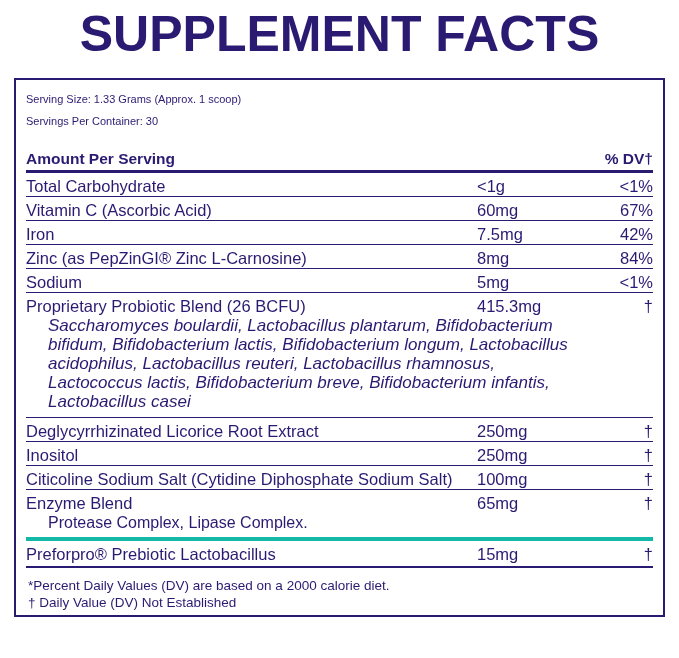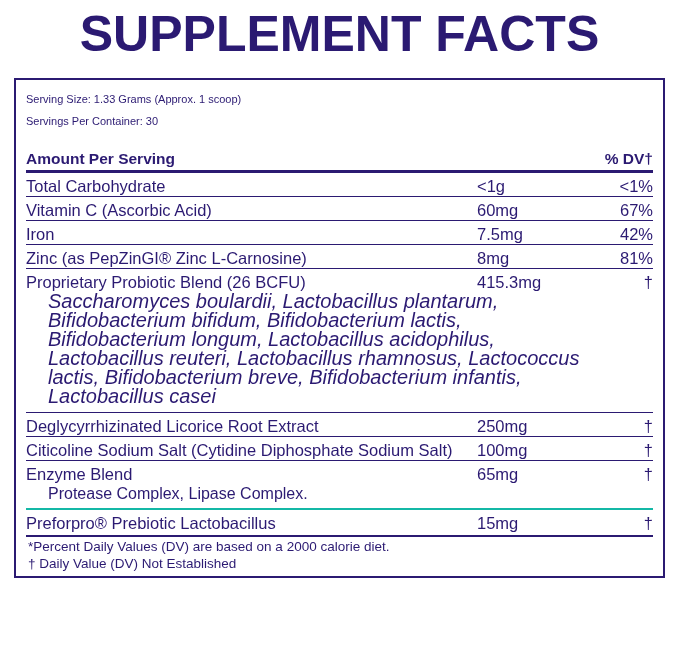--- a/index.html
+++ b/index.html
@@ -89,48 +89,48 @@
   tr.blend td {
     border-bottom: none;
   }
   tr.blend-list td {
     border-bottom: 1px solid #2b1a72;
     padding-top: 0;
     padding-bottom: 6px;
   }
   .organisms {
     font-style: italic;
-    font-size: 20px;
+    font-size: 17px;
     line-height: 19px;
     padding-left: 22px;
     padding-right: 60px;
     color: #2b1a72;
   }
   tr.enzyme td {
     border-bottom: none;
     padding-bottom: 0;
   }
   tr.enzyme-sub td {
-    border-bottom: 2px solid #14b8a6;
+    border-bottom: 4px solid #14b8a6;
     padding-top: 0;
     padding-bottom: 4px;
     margin-top: 36px;
   }
   .enzyme-sub-text {
     font-size: 16px;
     padding-left: 22px;
     line-height: 20px;
   }
   tr.last td {
     border-bottom: none;
   }
   .footnotes {
     border-top: 2px solid #2b1a72;
     margin-top: 2px;
-    padding-top: 1px;
+    padding-top: 9px;
   }
   .footnote {
     font-size: 13.5px;
     line-height: 17px;
     color: #2b1a72;
     padding-left: 2px;
   }
 </style>
 </head>
 <body>
@@ -162,40 +162,50 @@
           <td class="dv">67%</td>
         </tr>
         <tr>
           <td class="name">Iron</td>
           <td class="amt">7.5mg</td>
           <td class="dv">42%</td>
         </tr>
         <tr>
           <td class="name">Zinc (as PepZinGI® Zinc L-Carnosine)</td>
           <td class="amt">8mg</td>
-          <td class="dv">81%</td>
+          <td class="dv">84%</td>
+        </tr>
+        <tr>
+          <td class="name">Sodium</td>
+          <td class="amt">5mg</td>
+          <td class="dv">&lt;1%</td>
         </tr>
 
         <tr class="blend">
           <td class="name">Proprietary Probiotic Blend (26 BCFU)</td>
           <td class="amt">415.3mg</td>
           <td class="dv">†</td>
         </tr>
         <tr class="blend-list">
           <td colspan="3">
             <div class="organisms">Saccharomyces boulardii, Lactobacillus plantarum, Bifidobacterium bifidum, Bifidobacterium lactis, Bifidobacterium longum, Lactobacillus acidophilus, Lactobacillus reuteri, Lactobacillus rhamnosus, Lactococcus lactis, Bifidobacterium breve, Bifidobacterium infantis, Lactobacillus casei</div>
           </td>
         </tr>
 
         <tr>
           <td class="name">Deglycyrrhizinated Licorice Root Extract</td>
           <td class="amt">250mg</td>
           <td class="dv">†</td>
         </tr>
         <tr>
+          <td class="name">Inositol</td>
+          <td class="amt">250mg</td>
+          <td class="dv">†</td>
+        </tr>
+        <tr>
           <td class="name">Citicoline Sodium Salt (Cytidine Diphosphate Sodium Salt)</td>
           <td class="amt">100mg</td>
           <td class="dv">†</td>
         </tr>
 
         <tr class="enzyme">
           <td class="name">Enzyme Blend</td>
           <td class="amt">65mg</td>
           <td class="dv">†</td>
         </tr>

